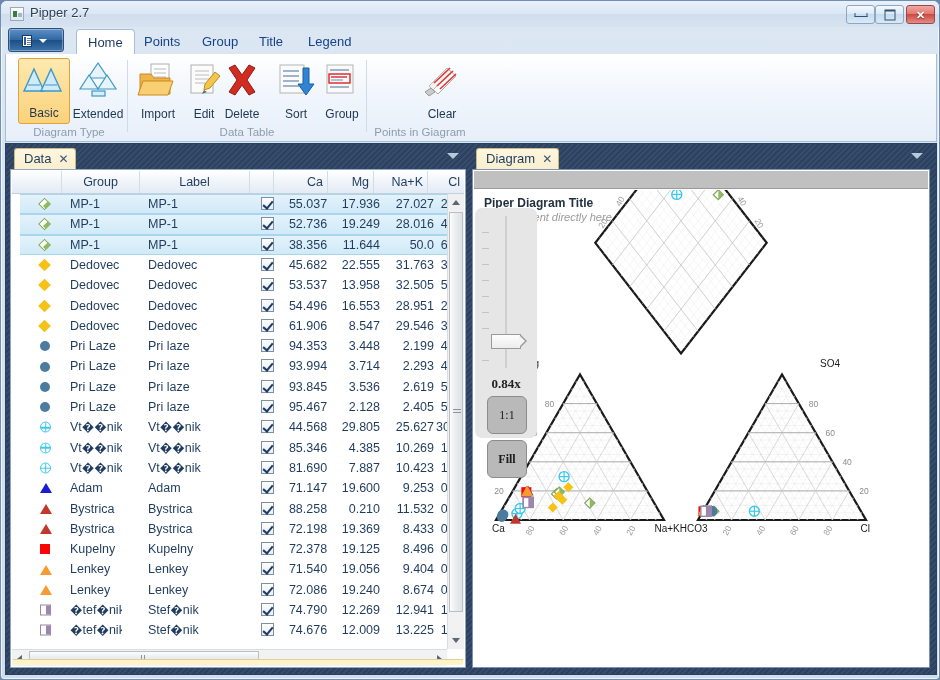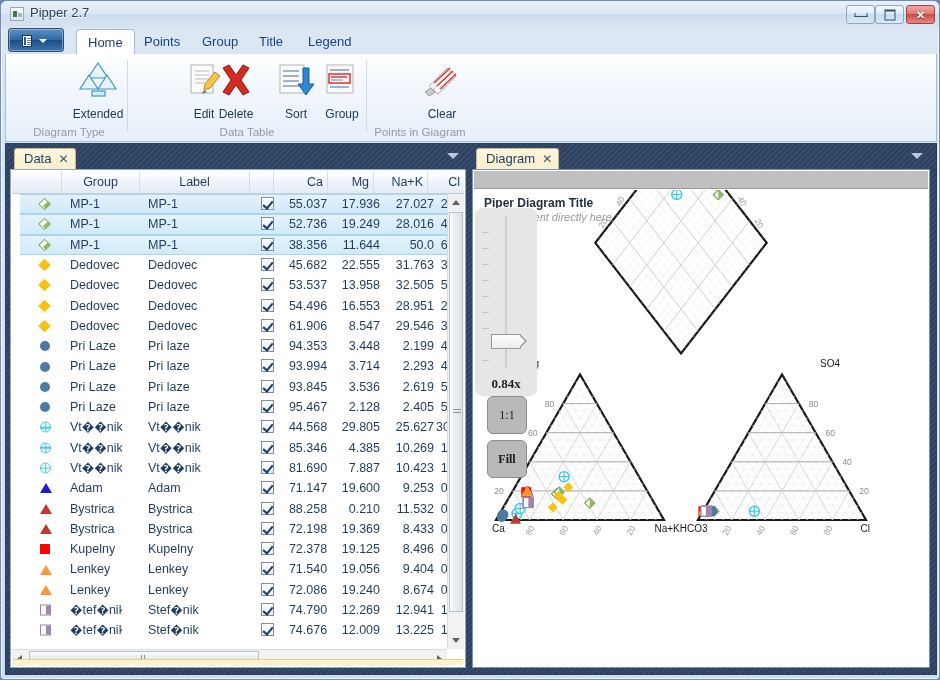--- a/index.html
+++ b/index.html
@@ -210,21 +210,21 @@
       background:repeating-linear-gradient(90deg,#8d949c 0 1px,transparent 1px 3px);}
   .sbarrow{position:absolute;width:0;height:0;}
   #yellowbar{position:absolute;left:1px;right:1px;bottom:1px;height:5px;background:#fdf3c5;border-top:1px solid #ddd0a0;}
 
   
   #dg-toolbar{position:absolute;left:1px;top:1px;right:1px;height:18px;background:#c0c0c0;border-bottom:1px solid #9a9a9a;box-sizing:border-box;}
   #dg-canvas{position:absolute;left:1px;top:20px;right:1px;bottom:1px;background:#fff;overflow:hidden;}
   #dg-title{position:absolute;left:10px;top:6px;font-size:12px;font-weight:bold;color:#22303f;}
   #dg-sub{position:absolute;left:10px;top:21px;font-size:11px;font-style:italic;color:#9a9a9a;}
   #zoompanel{
-    position:absolute;left:1px;top:18px;width:62px;height:188px;
+    position:absolute;left:1px;top:18px;width:62px;height:230px;
     background:#e6e6e6;border-radius:7px;
   }
   #zslider{position:absolute;left:50%;top:8px;transform:translateX(-50%);width:2px;height:152px;background:#cfcfcf;}
   .ztick{position:absolute;left:7px;width:7px;height:1px;background:#c4c4c4;}
   #zthumb{
     position:absolute;left:50%;top:126px;transform:translateX(-50%);width:28px;height:13px;
     background:linear-gradient(#fdfdfd,#ececec);border:1px solid #9a9a9a;
   }
   #zthumb:after{
     content:"";position:absolute;right:-7px;top:-1px;border-top:7px solid transparent;
@@ -273,51 +273,75 @@
     <div class="rtab active" style="left:75px;">Home</div>
     <div class="rtab" style="left:132px;">Points</div>
     <div class="rtab" style="left:190px;">Group</div>
     <div class="rtab" style="left:247px;">Title</div>
     <div class="rtab" style="left:296px;">Legend</div>
   </div>
 
   <div id="ribbon">
 
     <div class="rgroup" style="left:6px;width:114px;">
+      <div class="rbtn sel" style="left:6px;width:52px;">
+        <div class="glyph">
+          <svg width="42" height="40" viewBox="0 0 42 40">
+            <polygon points="11,6 21,28 1,28" fill="#cfeaf8" stroke="#3f97c6" stroke-width="1.4"></polygon>
+            <polygon points="28,6 38,28 18,28" fill="#cfeaf8" stroke="#3f97c6" stroke-width="1.4"></polygon>
+            <line x1="5" y1="22" x2="17" y2="22" stroke="#3f97c6" stroke-width="1"></line>
+            <line x1="22" y1="22" x2="34" y2="22" stroke="#3f97c6" stroke-width="1"></line>
+          </svg>
+        </div>
+        <div class="lbl">Basic</div>
+      </div>
       <div class="rbtn" style="left:58px;width:56px;">
         <div class="glyph">
           <svg width="42" height="40" viewBox="0 0 42 40">
             <polygon points="21,1 31,16 11,16" fill="#e6f4fb" stroke="#3f97c6" stroke-width="1.2"></polygon>
             <polygon points="12,13 21,27 3,27" fill="#e6f4fb" stroke="#3f97c6" stroke-width="1.2"></polygon>
             <polygon points="30,13 39,27 21,27" fill="#e6f4fb" stroke="#3f97c6" stroke-width="1.2"></polygon>
             <rect x="15" y="29" width="13" height="5" fill="#d8eefa" stroke="#3f97c6" stroke-width="1.2"></rect>
           </svg>
         </div>
         <div class="lbl">Extended</div>
       </div>
       <div class="rglabel">Diagram Type</div>
     </div>
     <div class="rgsep" style="left:121px;"></div>
 
     <div class="rgroup" style="left:126px;width:230px;">
+      <div class="rbtn" style="left:0px;">
+        <div class="glyph">
+          <svg width="42" height="40" viewBox="0 0 42 40">
+            <rect x="14" y="2" width="18" height="20" fill="#fff" stroke="#b0b0b0"></rect>
+            <line x1="17" y1="7" x2="29" y2="7" stroke="#b8b8b8"></line>
+              <line x1="17" y1="11" x2="29" y2="11" stroke="#b8b8b8"></line>
+            <line x1="17" y1="15" x2="29" y2="15" stroke="#b8b8b8"></line>
+            <path d="M3 12 h11 l3 4 h16 v16 h-30 z" fill="#f0b44a" stroke="#c98a21"></path>
+            <path d="M6 19 h30 l-5 14 h-30 z" fill="#f8cf72" stroke="#c98a21"></path>
+          </svg>
+        </div>
+        <div class="lbl">Import</div>
+      </div>
       <div class="rbtn" style="left:46px;">
         <div class="glyph">
           <svg width="42" height="40" viewBox="0 0 42 40">
             <rect x="8" y="3" width="22" height="28" fill="#fbfbfb" stroke="#b0b0b0"></rect>
             <line x1="12" y1="9" x2="26" y2="9" stroke="#bcbcbc"></line>
               <line x1="12" y1="13" x2="26" y2="13" stroke="#bcbcbc"></line>
             <line x1="12" y1="17" x2="26" y2="17" stroke="#bcbcbc"></line>
               <line x1="12" y1="21" x2="22" y2="21" stroke="#bcbcbc"></line>
             <path d="M22 22 l10 -12 l5 4 l-10 12 l-6 2 z" fill="#f5c44a" stroke="#b98c20"></path>
             <path d="M21 28 l-2 4 l5 -2 z" fill="#6b6b6b"></path>
           </svg>
         </div>
         <div class="lbl">Edit</div>
       </div>
-      <div class="rbtn" style="left:78px;text-align:center;">
+      <div class="rbtn" style="left:84px;text-align:center;">
         <div class="glyph">
           <svg width="42" height="40" viewBox="0 0 42 40">
             <path d="M8 6 l6 -3 l7 10 l7 -10 l6 3 l-8 12 l8 12 l-6 3 l-7 -10 l-7 10 l-6 -3 l8 -12 z" fill="#d22b22" stroke="#8e1a14" stroke-width="1"></path>
           </svg>
         </div>
         <div class="lbl">Delete</div>
       </div>
       <div class="rbtn" style="left:138px;">
         <div class="glyph">
           <svg width="42" height="40" viewBox="0 0 42 40">

